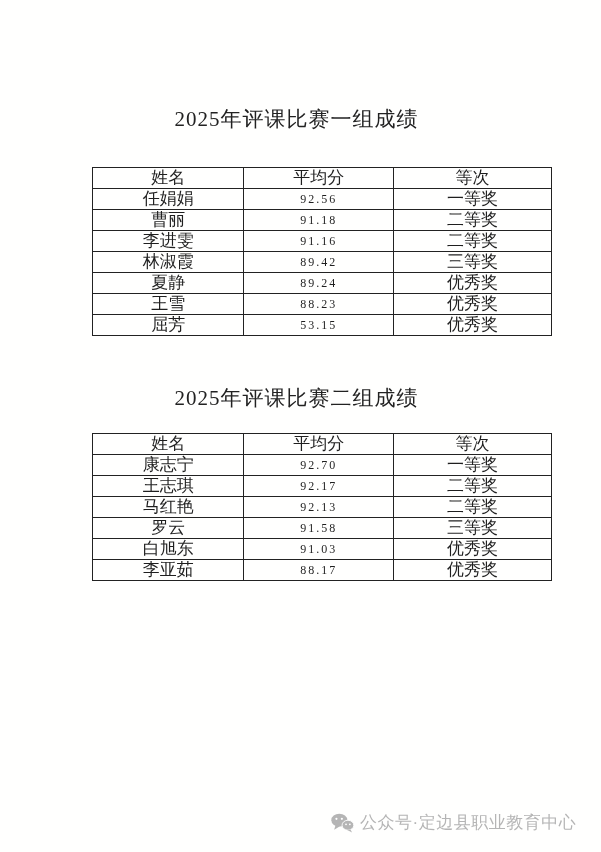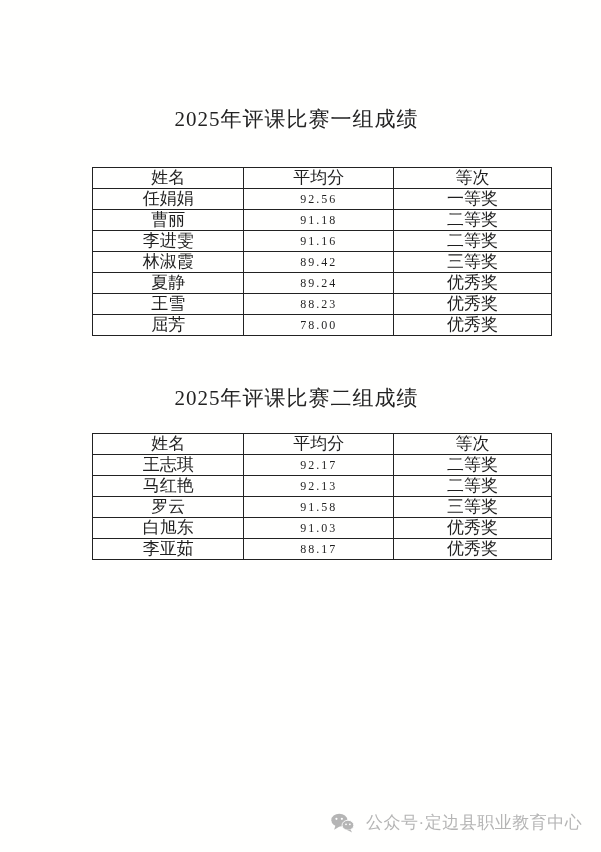--- a/index.html
+++ b/index.html
@@ -49,21 +49,21 @@
     overflow: hidden;
     white-space: nowrap;
   }
   .score-table td:nth-child(2) { letter-spacing: 2px; font-size: 12px; }
   .footer {
     position: absolute;
     top: 812px;
     left: 331px;
     display: flex;
     align-items: center;
-    gap: 12px;
+    gap: 6px;
     color: #b5b5b5;
     font-size: 17px;
     line-height: 22px;
     font-family: "Liberation Sans", "DejaVu Sans", sans-serif;
     letter-spacing: 0.5px;
   }
   .footer svg { display: block; }
 </style>
 </head>
 <body>
@@ -111,21 +111,21 @@
           <td>89.24</td>
           <td>优秀奖</td>
         </tr>
         <tr>
           <td>王雪</td>
           <td>88.23</td>
           <td>优秀奖</td>
         </tr>
         <tr>
           <td>屈芳</td>
-          <td>78.00</td>
+          <td>53.15</td>
           <td>优秀奖</td>
         </tr>
       </tbody>
   </table>
 
   <div class="doc-title title-2">2025年评课比赛二组成绩</div>
 
   <table class="score-table table-2">
     <colgroup>
         <col class="c1">
@@ -133,20 +133,25 @@
         <col class="c3">
       </colgroup>
     <thead>
       <tr>
         <th>姓名</th>
         <th>平均分</th>
         <th>等次</th>
       </tr>
     </thead>
     <tbody>
+        <tr>
+          <td>康志宁</td>
+          <td>92.70</td>
+          <td>一等奖</td>
+        </tr>
         <tr>
           <td>王志琪</td>
           <td>92.17</td>
           <td>二等奖</td>
         </tr>
         <tr>
           <td>马红艳</td>
           <td>92.13</td>
           <td>二等奖</td>
         </tr>

